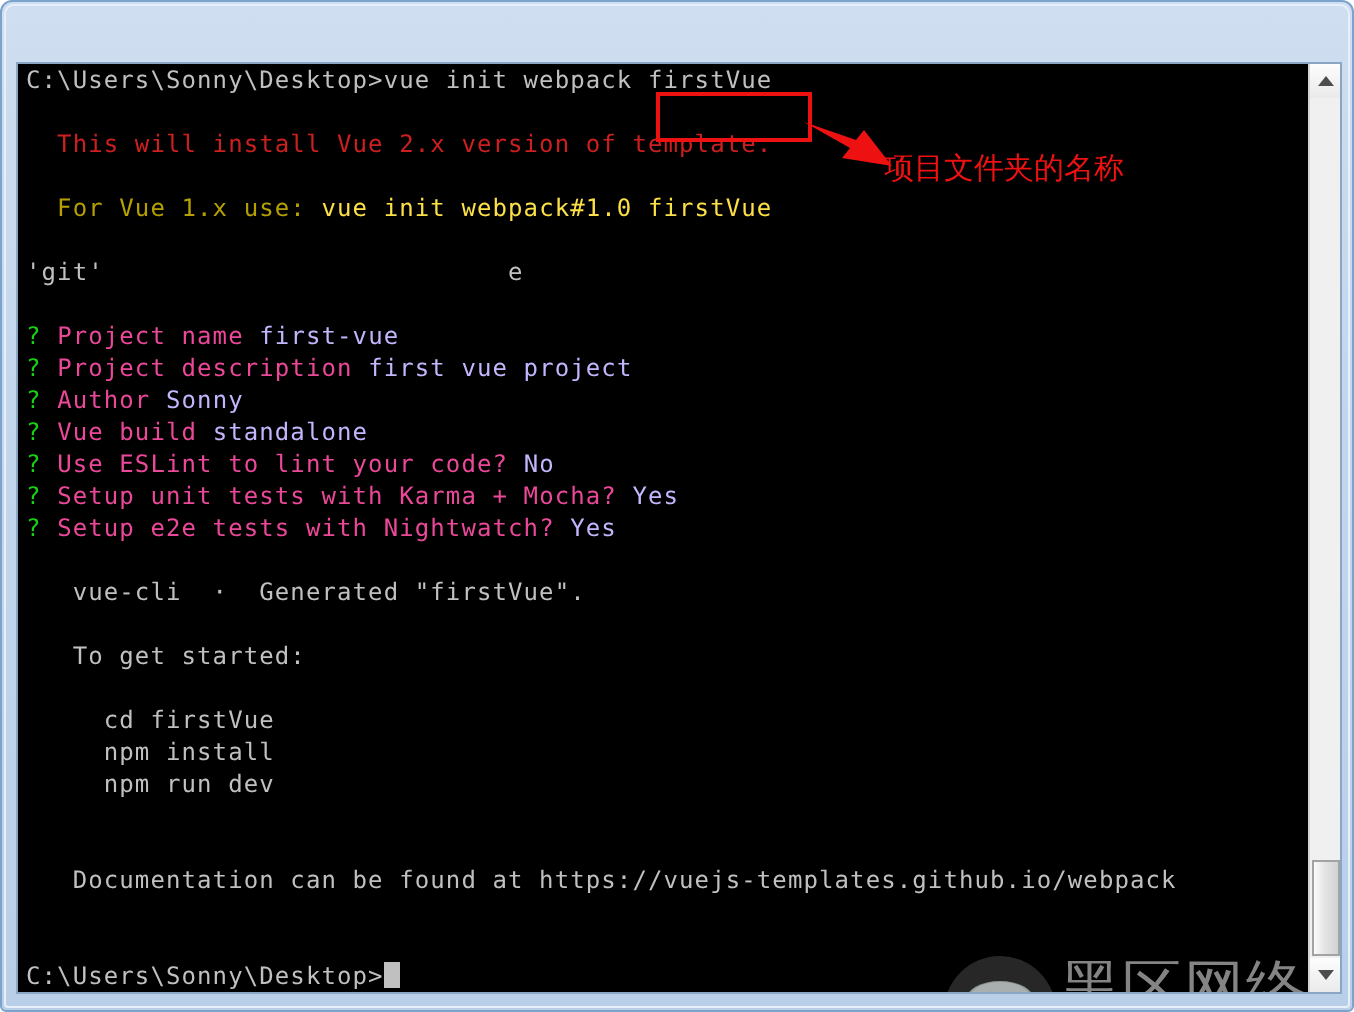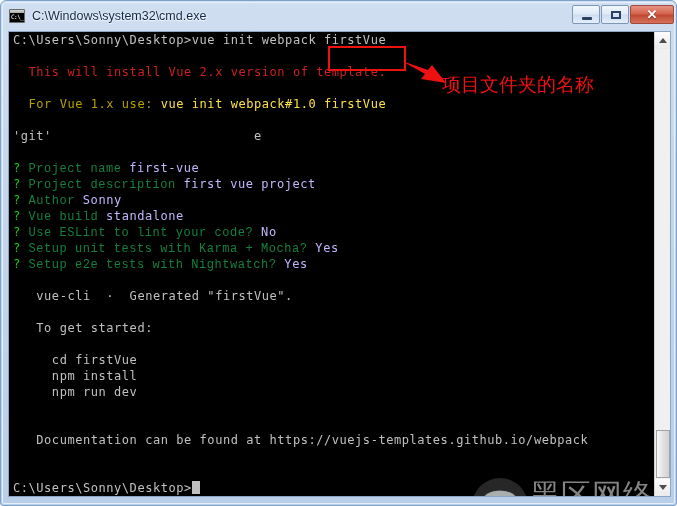--- a/index.html
+++ b/index.html
@@ -142,21 +142,21 @@
     line-height: 16px;
     letter-spacing: 0.55px;
     white-space: pre;
   }
   .line {
     height: 16px;
     padding-left: 4px;
     white-space: pre;
   }
   .c-white  { color: #c0c0c0; }
-  .c-bwhite { color: #15803d; font-family: Liberation Mono, monospace; }
+  .c-bwhite { color: #ec4899; }
   .c-red    { color: #cc2020; }
   .c-yellow { color: #b5a000; margin-top: 40px; }
   .c-green  { color: #fde047; }
   .c-bgreen { color: #18d018; }
   .c-cyan   { color: #c4b5fd; }
 
   .cursor {
     display: inline-block;
     width: 8px; height: 13px;
     background: #c0c0c0;
@@ -207,21 +207,21 @@
     width: 78px; height: 25px;
     border: 2px solid #ee1111;
     box-sizing: border-box;
     pointer-events: none;
   }
   .annot-text {
     position: absolute;
     left: 441px; top: 73px;
     color: #ee1111;
     font-family: "DejaVu Sans", sans-serif;
-    font-size: 19px;
+    font-size: 15px;
     line-height: 20px;
     white-space: nowrap;
   }
   .arrow-svg {
     position: absolute;
     left: 398px; top: 56px;
   }
 
   
   .watermark {
@@ -248,35 +248,20 @@
     letter-spacing: 1px;
     white-space: nowrap;
   }
 </style>
 </head>
 <body>
 
 <div class="window">
   <div class="window-inner-glow"></div>
 
-  <div class="titlebar">
-    <div class="title-icon"></div>
-    <div class="title-text">C:\Windows\system32\cmd.exe</div>
-    <div class="win-buttons">
-      <div class="win-btn">
-        <div class="glyph-min"></div>
-      </div>
-      <div class="win-btn">
-        <div class="glyph-max"></div>
-      </div>
-      <div class="win-btn close">
-        <div class="glyph-close">✕</div>
-      </div>
-    </div>
-  </div>
 
   <div class="console-frame">
     <div class="console" id="console-output"><div class="line"><span class="c-white">C:\Users\Sonny\Desktop&gt;vue init webpack firstVue</span></div><div class="line">&nbsp;</div><div class="line"><span class="c-red">  This will install Vue 2.x version of template.</span></div><div class="line">&nbsp;</div><div class="line"><span class="c-yellow">  For Vue 1.x use: </span><span class="c-green">vue init webpack#1.0 firstVue</span></div><div class="line">&nbsp;</div><div class="line"><span class="c-white">'git'                          e</span></div><div class="line">&nbsp;</div><div class="line"><span class="c-bgreen">? </span><span class="c-bwhite">Project name </span><span class="c-cyan">first-vue</span></div><div class="line"><span class="c-bgreen">? </span><span class="c-bwhite">Project description </span><span class="c-cyan">first vue project</span></div><div class="line"><span class="c-bgreen">? </span><span class="c-bwhite">Author </span><span class="c-cyan">Sonny</span></div><div class="line"><span class="c-bgreen">? </span><span class="c-bwhite">Vue build </span><span class="c-cyan">standalone</span></div><div class="line"><span class="c-bgreen">? </span><span class="c-bwhite">Use ESLint to lint your code? </span><span class="c-cyan">No</span></div><div class="line"><span class="c-bgreen">? </span><span class="c-bwhite">Setup unit tests with Karma + Mocha? </span><span class="c-cyan">Yes</span></div><div class="line"><span class="c-bgreen">? </span><span class="c-bwhite">Setup e2e tests with Nightwatch? </span><span class="c-cyan">Yes</span></div><div class="line">&nbsp;</div><div class="line"><span class="c-white">   vue-cli  ·  Generated "firstVue".</span></div><div class="line">&nbsp;</div><div class="line"><span class="c-white">   To get started:</span></div><div class="line">&nbsp;</div><div class="line"><span class="c-white">     cd firstVue</span></div><div class="line"><span class="c-white">     npm install</span></div><div class="line"><span class="c-white">     npm run dev</span></div><div class="line">&nbsp;</div><div class="line">&nbsp;</div><div class="line"><span class="c-white">   Documentation can be found at https://vuejs-templates.github.io/webpack</span></div><div class="line">&nbsp;</div><div class="line">&nbsp;</div><div class="line"><span class="c-white">C:\Users\Sonny\Desktop&gt;</span><span class="cursor"></span></div></div>
 
     <div class="cscroll">
       <div class="cscroll-btn up">
         <div class="arrow-up"></div>
       </div>
       <div class="cscroll-thumb"></div>
       <div class="cscroll-btn down">

